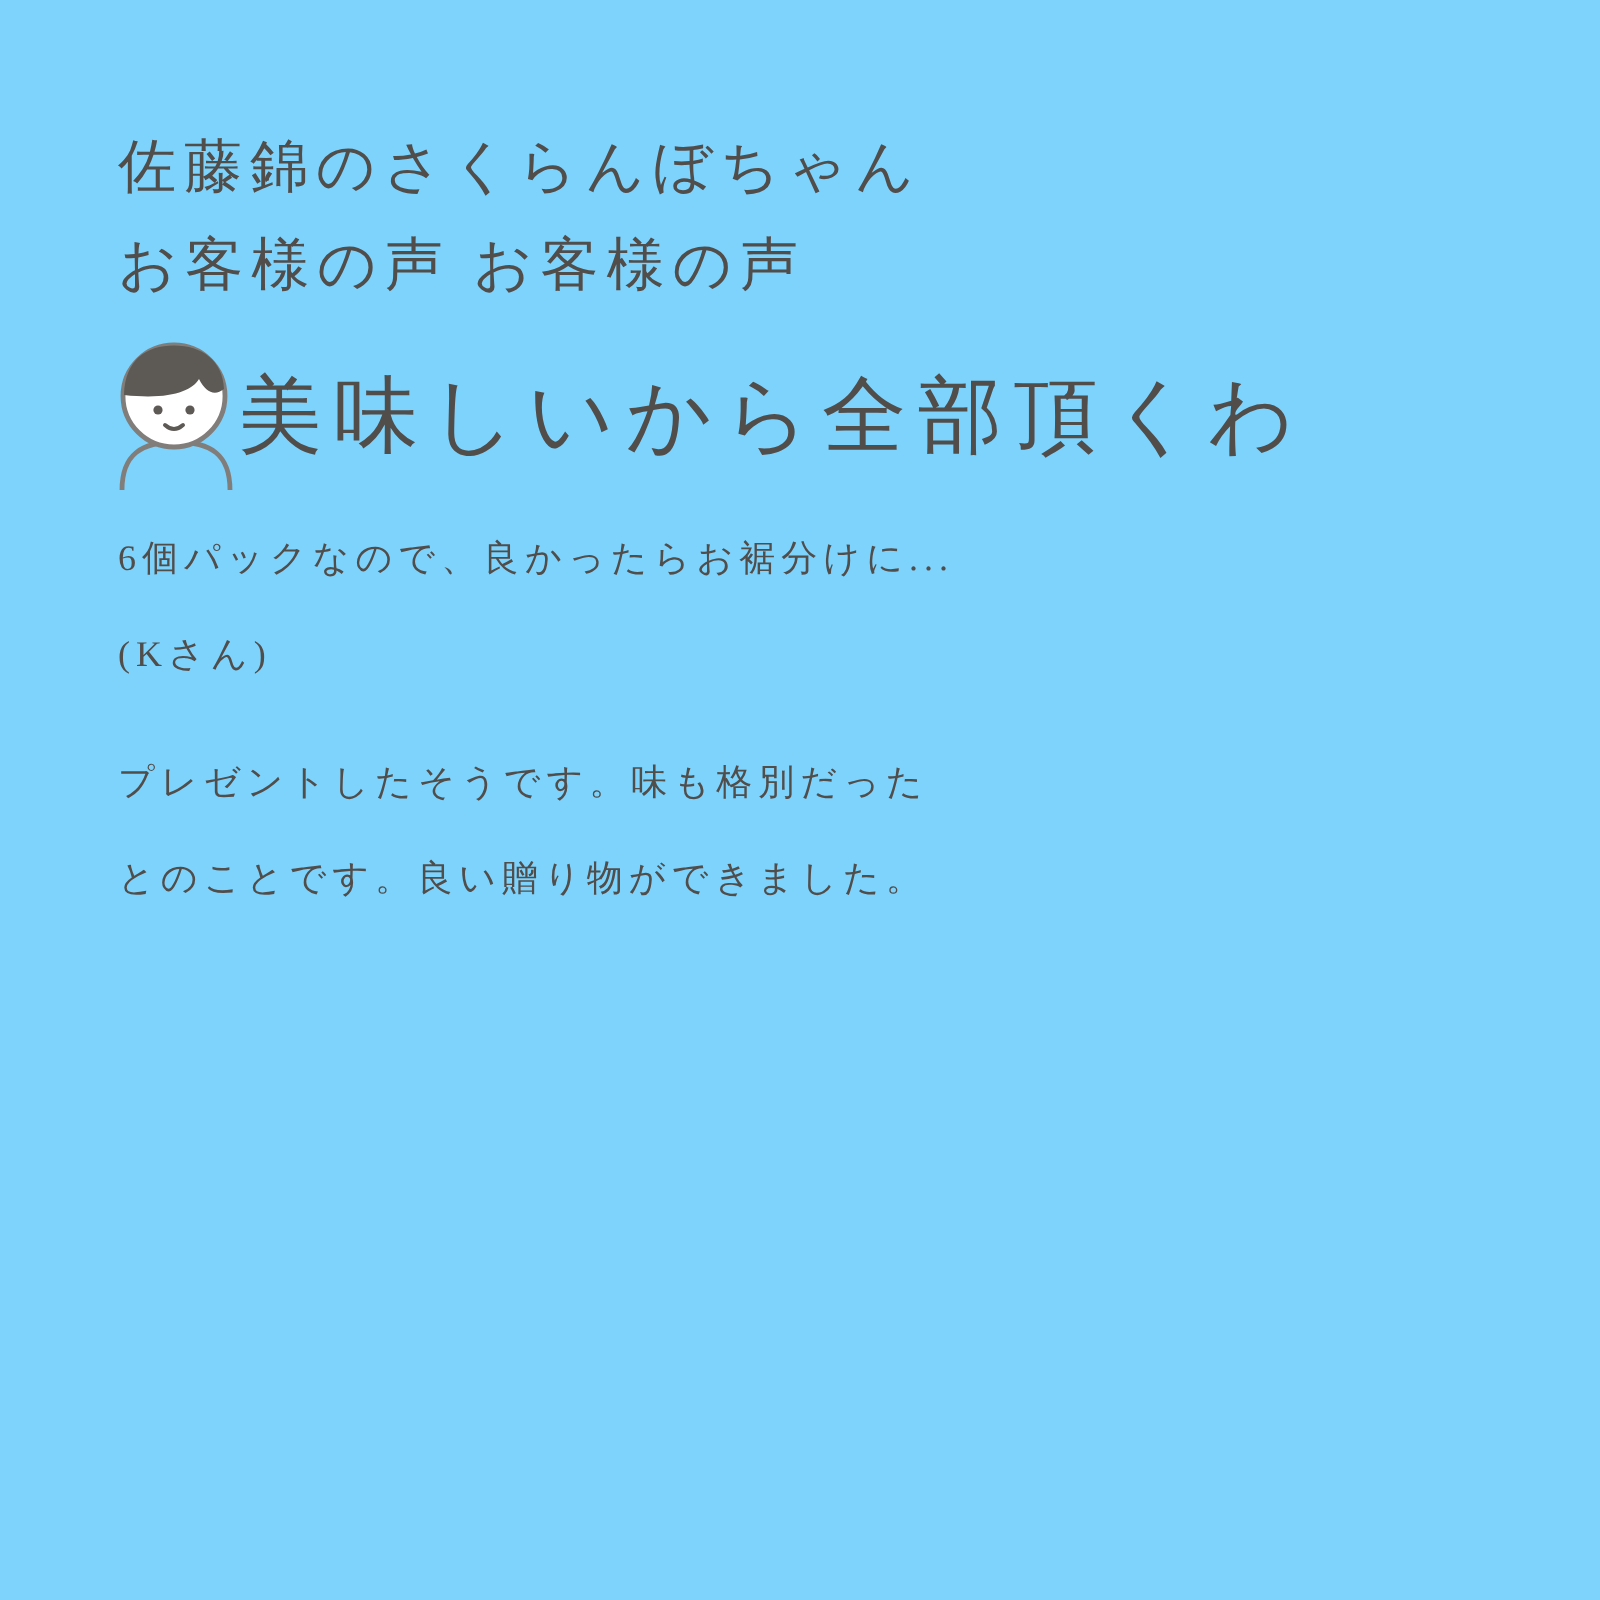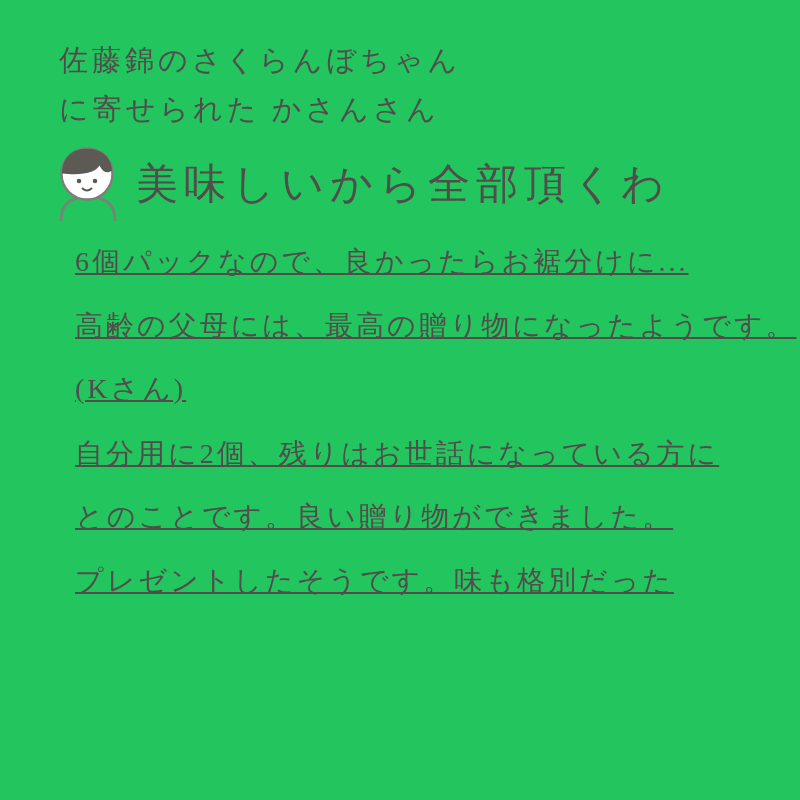--- a/index.html
+++ b/index.html
@@ -5,22 +5,22 @@
   html, body {
     margin: 0;
     padding: 0;
     background: #ffffff;
   }
   .page {
     position: relative;
     width: 800px;
     height: 800px;
     box-sizing: border-box;
-    padding: 36px 20px 0 59px;
-    background: #22c55e;
+    padding: 60px 20px 0 59px;
+    background: #7dd3fc;
     color: #514d4b;
     font-family: "Liberation Serif", "DejaVu Serif", serif;
     overflow: hidden;
   }
   .page-header {
     font-size: 29px;
     line-height: 49px;
     letter-spacing: 4px;
   }
   .header-line {
@@ -29,81 +29,78 @@
   }
   .review {
     margin-top: 12px;
   }
   .review + .review {
     margin-top: 17px;
   }
   .review-header {
     display: flex;
     align-items: center;
-    gap: 17px;
+    gap: 0;
     margin-left: -2px;
   }
   .avatar {
     flex: 0 0 auto;
     display: block;
   }
   .avatar svg {
     display: block;
   }
   .review-title {
     margin: 0;
     font-size: 42px;
     font-weight: normal;
     letter-spacing: 6px;
     white-space: nowrap;
   }
   .review-body {
     margin-top: 10px;
   }
   .body-line {
-    margin: 16px;
-    font-size: 28px;
+    margin: 0;
+    font-size: 18px;
     line-height: 47.5px;
     letter-spacing: 3px;
     white-space: nowrap;
-    text-decoration: underline;
   }
 </style>
 </head>
 <body>
 
 <div class="page">
 
   <div class="page-header">
     <p class="header-line">佐藤錦のさくらんぼちゃん</p>
-    <p class="header-line">に寄せられた かさんさん</p>
+    <p class="header-line">お客様の声 お客様の声</p>
   </div>
 
   <section class="review">
     <div class="review-header">
       <span class="avatar">
         <svg width="62" height="76" viewBox="0 0 62 76" aria-hidden="true">
           <path d="M4 75 C4 57 14 51 31 51 C48 51 58 57 58 75" fill="none" stroke="#817d7a" stroke-width="2.4"></path>
           <circle cx="30" cy="28" r="25.5" fill="#ffffff" stroke="#817d7a" stroke-width="2.4"></circle>
           <path d="M5 27.5 C5.5 10 16 2.8 30 2.8 C44 2.8 54.5 10.5 55 24.5 C50.5 28 46 26.5 42.5 19.5 C39 25.5 28 30 5 27.5 Z" fill="#5d5955"></path>
           <circle cx="22" cy="35" r="2.3" fill="#5d5955"></circle>
           <circle cx="38" cy="35" r="2.3" fill="#5d5955"></circle>
           <path d="M25.5 42.5 Q30 46.5 34.5 42.5" fill="none" stroke="#5d5955" stroke-width="2" stroke-linecap="round"></path>
         </svg>
       </span>
       <h2 class="review-title">美味しいから全部頂くわ</h2>
     </div>
     <div class="review-body">
       <p class="body-line">6個パックなので、良かったらお裾分けに...</p>
-      <p class="body-line">高齢の父母には、最高の贈り物になったようです。</p>
       <p class="body-line reviewer">(Kさん)</p>
     </div>
   </section>
 
   <section class="review">
     <div class="review-body">
-      <p class="body-line">自分用に2個、残りはお世話になっている方に</p>
+      <p class="body-line">プレゼントしたそうです。味も格別だった</p>
       <p class="body-line">とのことです。良い贈り物ができました。</p>
-      <p class="body-line">プレゼントしたそうです。味も格別だった</p>
     </div>
   </section>
 
 </div>
 
 </body></html>

